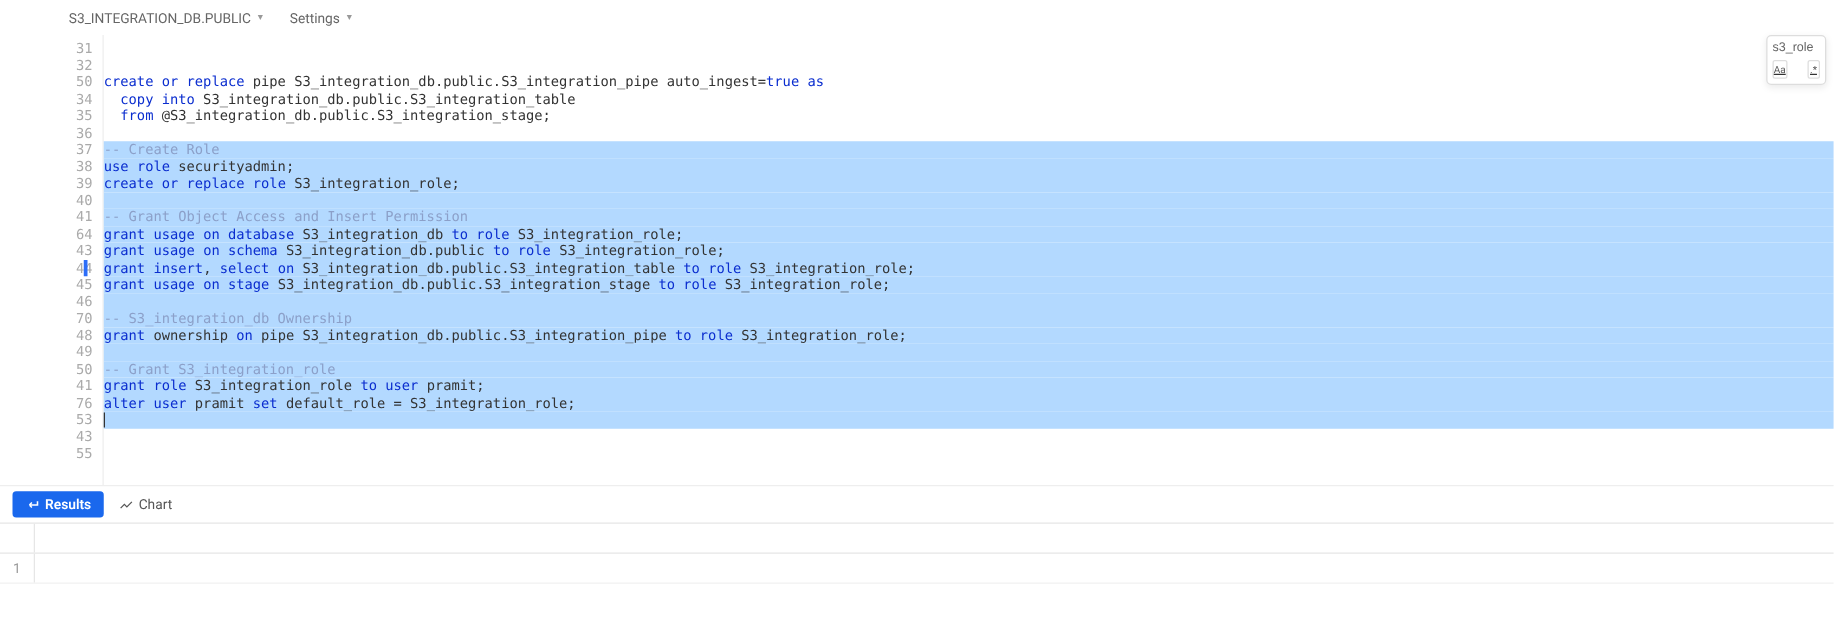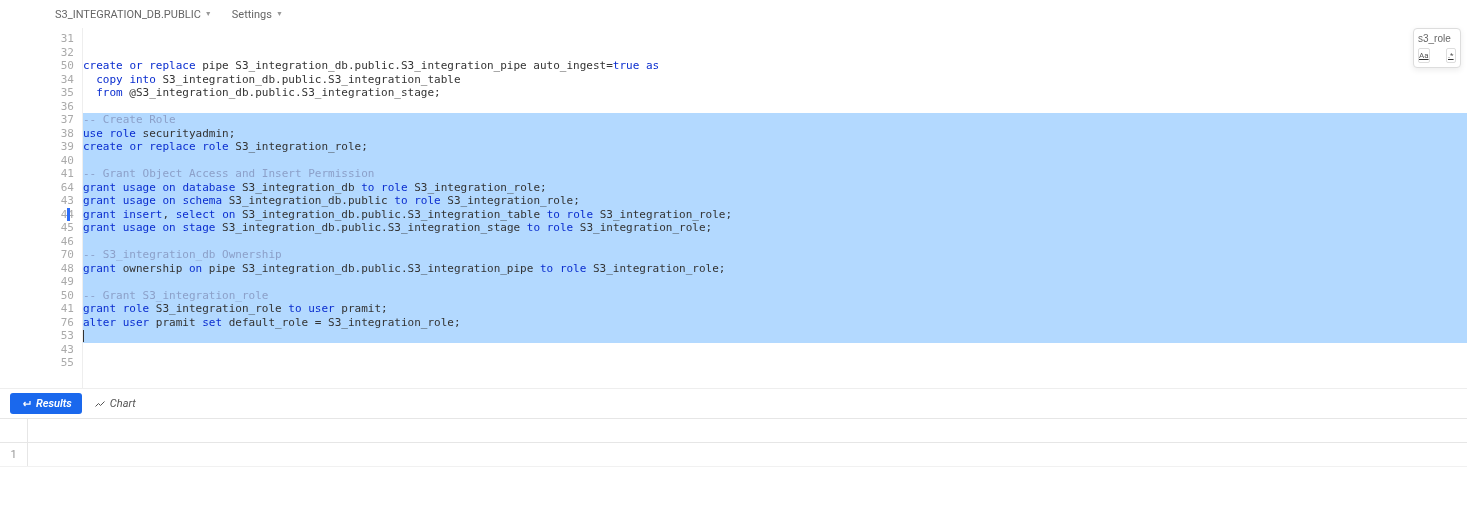--- a/index.html
+++ b/index.html
@@ -124,21 +124,20 @@
       cursor: pointer;
     }
     
     .results-bar {
       display: flex;
       align-items: center;
       height: 30px;
       padding-left: 10px;
       border-top: 1px solid #eee;
       gap: 12px;
-      font-style: italic;
     }
     .results-btn {
       background: #1a68ed;
       color: #fff;
       padding: 4px 10px;
       border-radius: 3px;
       font-size: 11px;
       font-weight: 600;
       display: flex;
       align-items: center;

